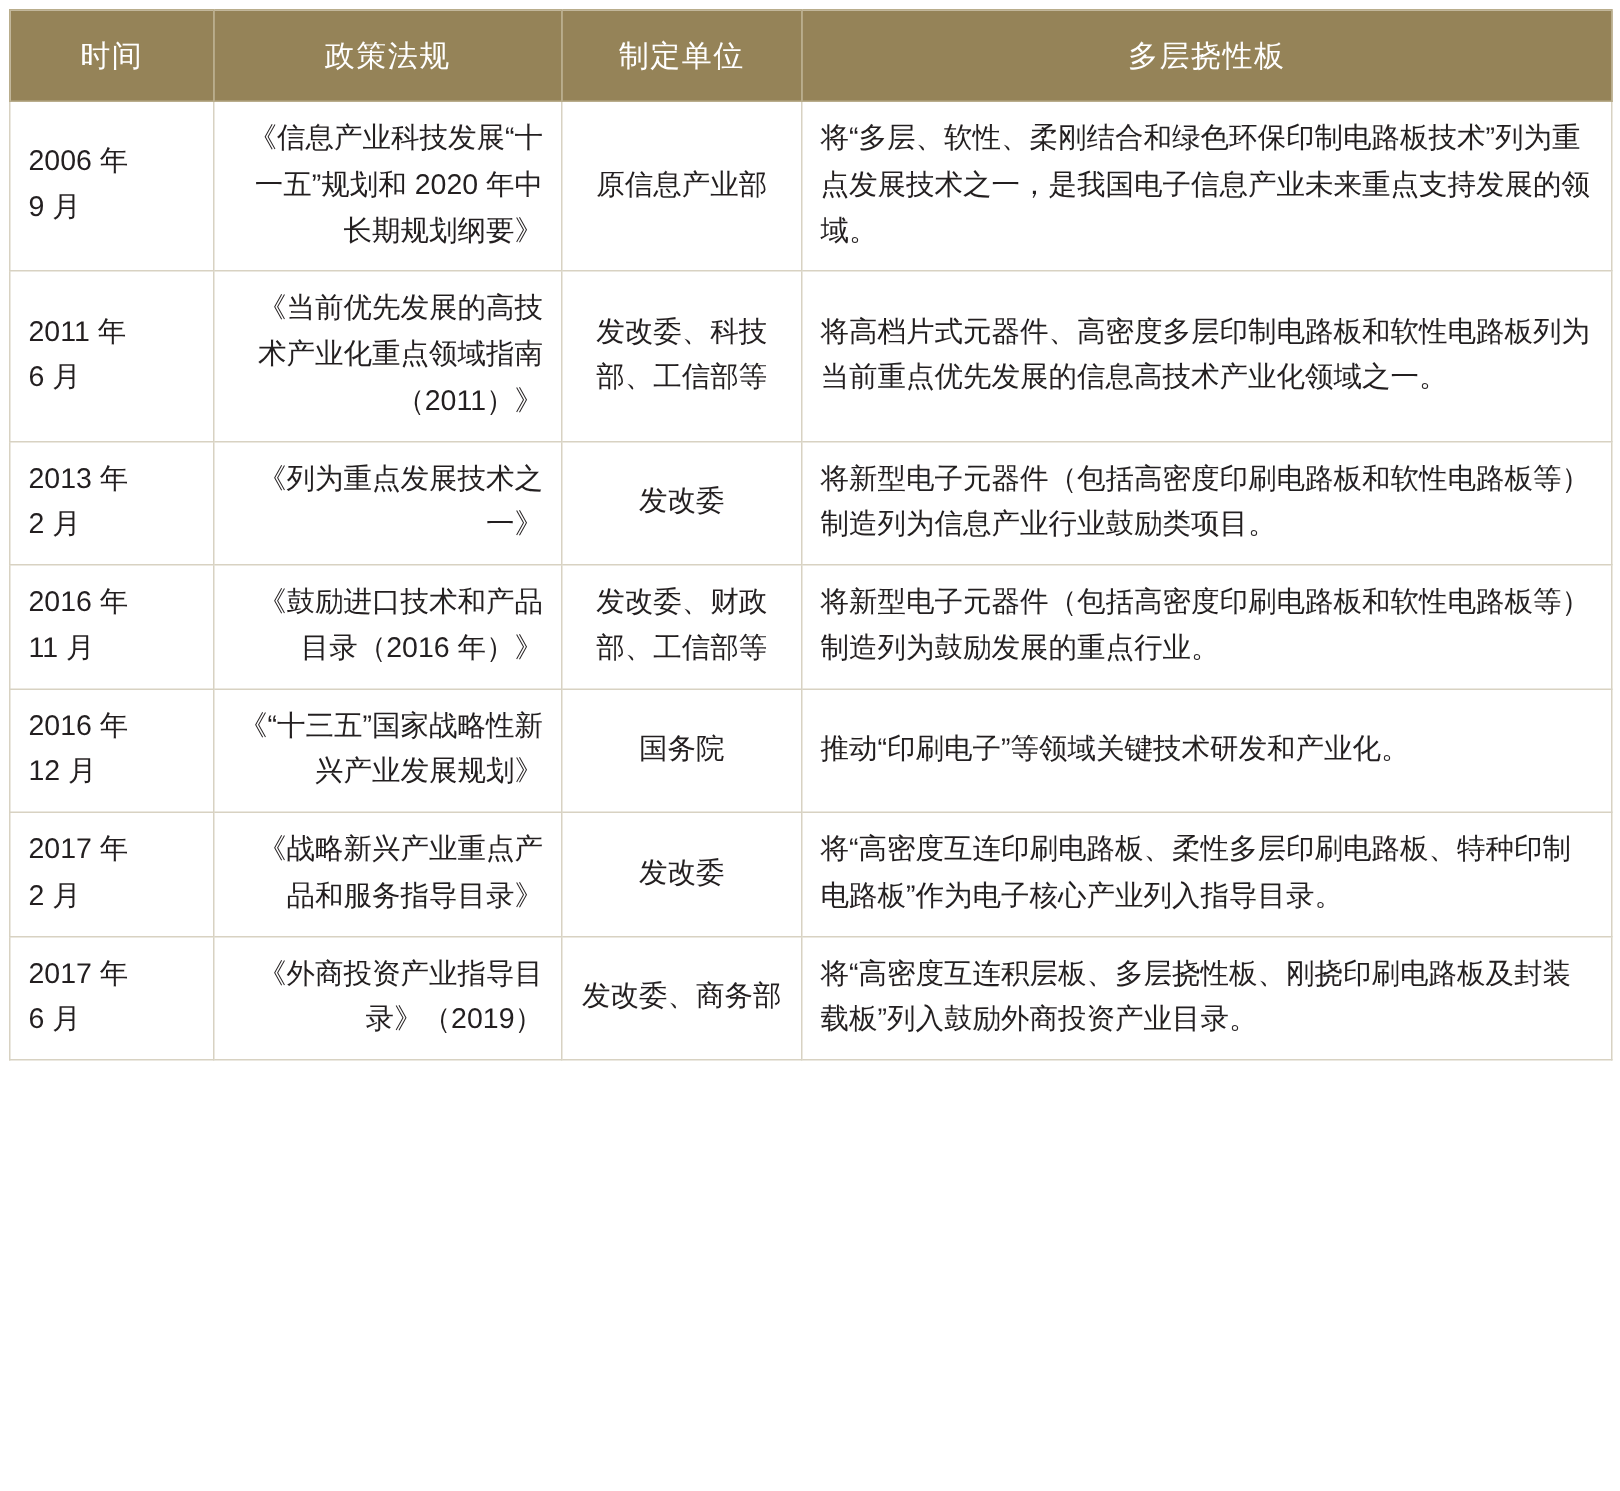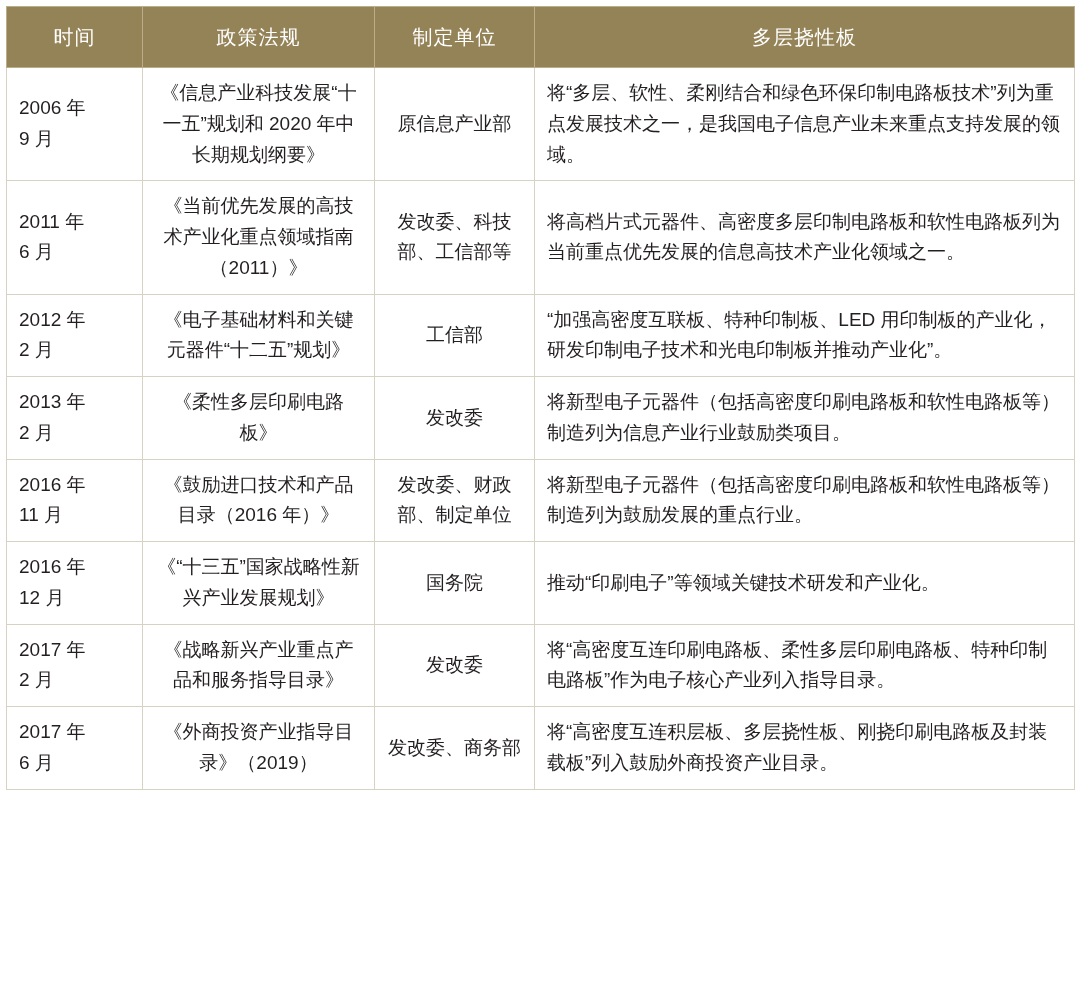--- a/index.html
+++ b/index.html
@@ -47,21 +47,21 @@
     line-height: 1.62;
     vertical-align: middle;
     padding: 10px 12px;
     background: #ffffff;
   }
   td.cell-time {
     text-align: left;
     white-space: pre-line;
   }
   td.cell-policy {
-    text-align: center;
+    text-align: right;
   }
   td.cell-unit {
     text-align: center;
   }
   td.cell-content {
     text-align: left;
     padding: 10px 16px;
     margin-top: 44px;
   }
 </style>
@@ -93,38 +93,31 @@
         <td class="cell-content">将“多层、软性、柔刚结合和绿色环保印制电路板技术”列为重点发展技术之一，是我国电子信息产业未来重点支持发展的领域。</td>
       </tr>
       <tr>
         <td class="cell-time">2011 年
 6 月</td>
         <td class="cell-policy">《当前优先发展的高技术产业化重点领域指南（2011）》</td>
         <td class="cell-unit">发改委、科技部、工信部等</td>
         <td class="cell-content">将高档片式元器件、高密度多层印制电路板和软性电路板列为当前重点优先发展的信息高技术产业化领域之一。</td>
       </tr>
       <tr>
-        <td class="cell-time">2012 年
-2 月</td>
-        <td class="cell-policy">《电子基础材料和关键元器件“十二五”规划》</td>
-        <td class="cell-unit">工信部</td>
-        <td class="cell-content">“加强高密度互联板、特种印制板、LED 用印制板的产业化，研发印制电子技术和光电印制板并推动产业化”。</td>
-      </tr>
-      <tr>
         <td class="cell-time">2013 年
 2 月</td>
-        <td class="cell-policy">《柔性多层印刷电路板》</td>
+        <td class="cell-policy">《列为重点发展技术之一》</td>
         <td class="cell-unit">发改委</td>
         <td class="cell-content">将新型电子元器件（包括高密度印刷电路板和软性电路板等）制造列为信息产业行业鼓励类项目。</td>
       </tr>
       <tr>
         <td class="cell-time">2016 年
 11 月</td>
         <td class="cell-policy">《鼓励进口技术和产品目录（2016 年）》</td>
-        <td class="cell-unit">发改委、财政部、制定单位</td>
+        <td class="cell-unit">发改委、财政部、工信部等</td>
         <td class="cell-content">将新型电子元器件（包括高密度印刷电路板和软性电路板等）制造列为鼓励发展的重点行业。</td>
       </tr>
       <tr>
         <td class="cell-time">2016 年
 12 月</td>
         <td class="cell-policy">《“十三五”国家战略性新兴产业发展规划》</td>
         <td class="cell-unit">国务院</td>
         <td class="cell-content">推动“印刷电子”等领域关键技术研发和产业化。</td>
       </tr>
       <tr>

